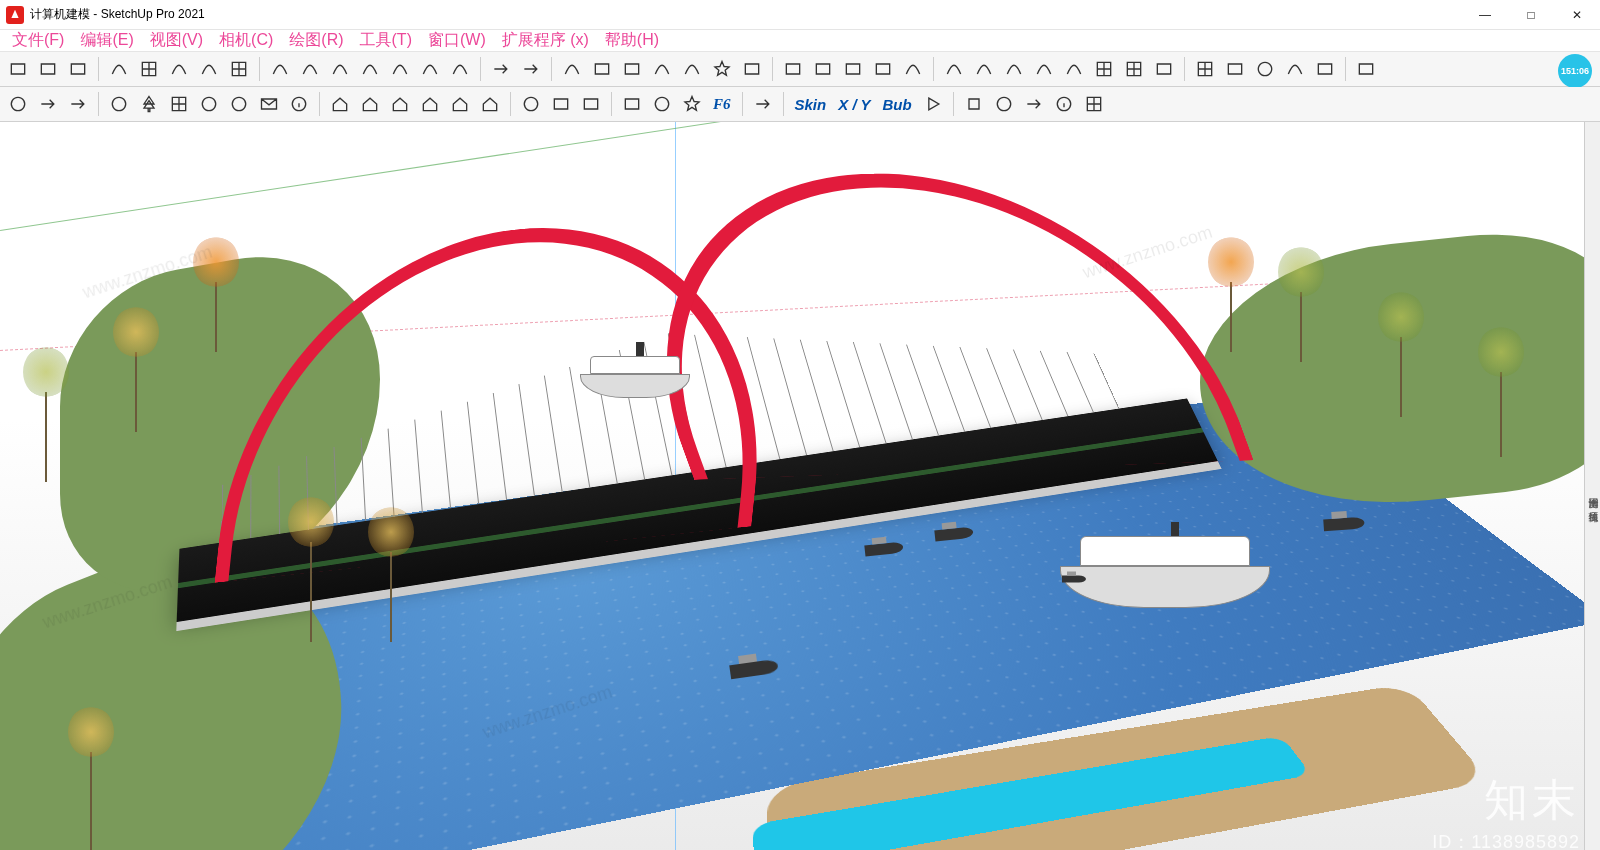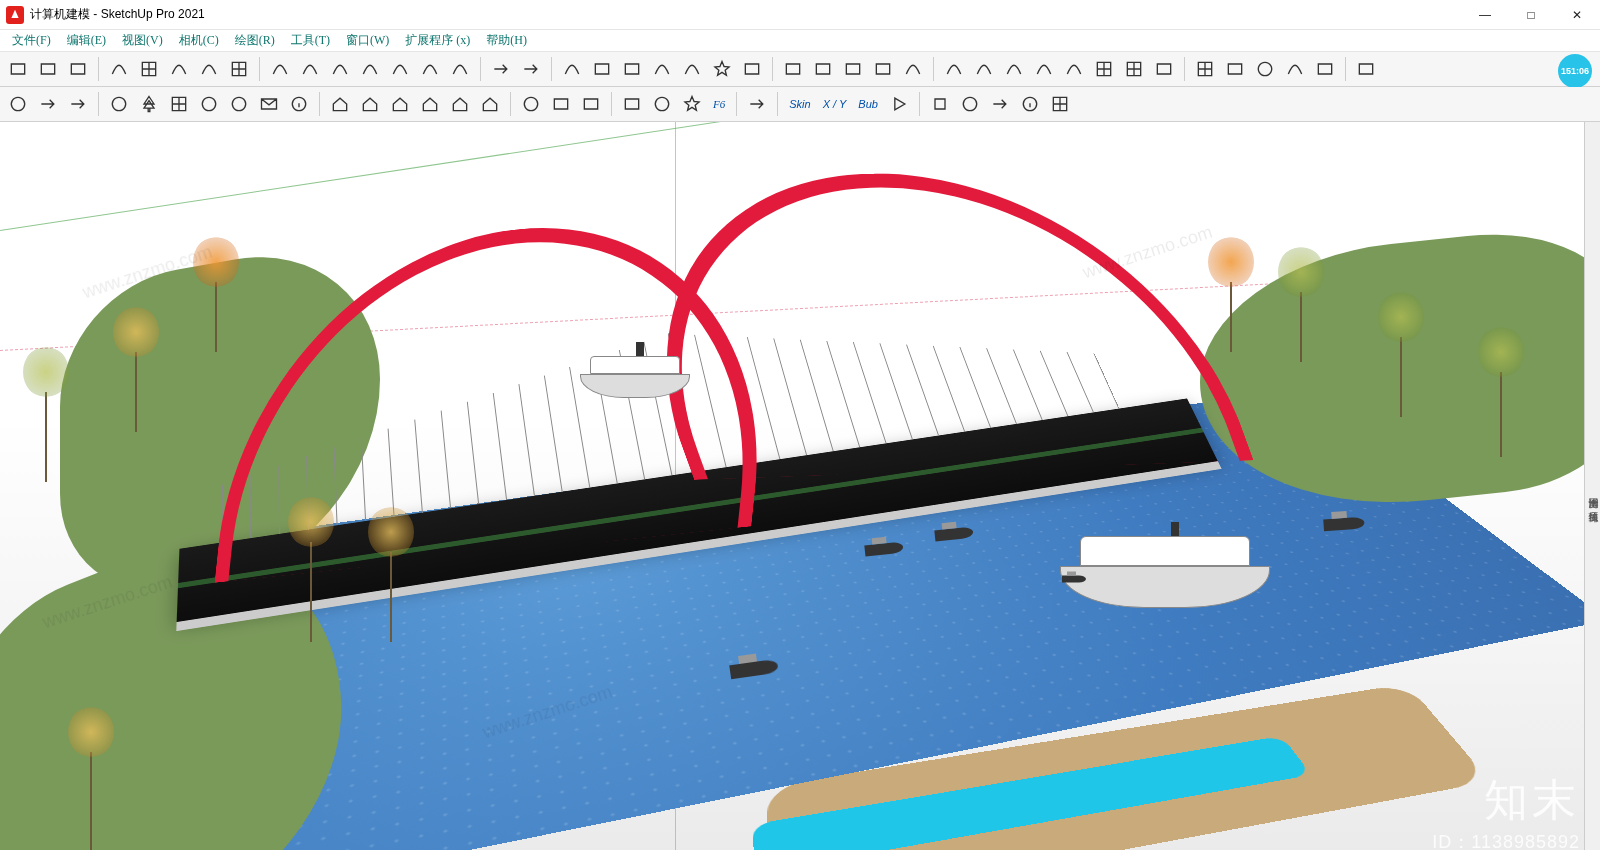--- a/index.html
+++ b/index.html
@@ -6,27 +6,27 @@
 html, body { width: 1600px; height: 850px; overflow: hidden; background: #fff; }
 
 .titlebar { height: 30px; background: #fff; display: flex; align-items: center; padding-left: 6px; border-bottom: 1px solid #e5e5e5; }
 .titlebar .logo { width: 18px; height: 18px; background: #e2211c; border-radius: 3px; margin-right: 6px; position: relative; }
 .titlebar .logo::after { content: ""; position: absolute; inset: 3px; background: #fff; clip-path: polygon(20% 80%, 80% 80%, 50% 10%); }
 .titlebar .title { font-size: 12px; color: #000; }
 .titlebar .winbtns { margin-left: auto; display: flex; }
 .titlebar .winbtns div { width: 46px; height: 30px; display: flex; align-items: center; justify-content: center; font-size: 12px; color: #222; }
 
 .menubar { height: 22px; background: #fff; display: flex; align-items: center; padding: 0 4px; border-bottom: 1px solid #e5e5e5; }
-.menubar .mi { padding: 2px 8px; font-size: 12px; color: #0f766e; font-family: Liberation Serif, serif; }
+.menubar .mi { padding: 2px 8px; font-size: 16px; color: #ec4899; }
 
 .toolbar { background: #f6f6f6; border-bottom: 1px solid #d0d0d0; display: flex; align-items: center; padding: 3px 4px; gap: 2px; flex-wrap: nowrap; position: relative; }
 .toolbar .sep { width: 1px; background: #ccc; height: 24px; margin: 0 4px; }
 .tbtn { width: 28px; height: 28px; display: flex; align-items: center; justify-content: center; border: 1px solid transparent; border-radius: 2px; }
 .tbtn svg { width: 20px; height: 20px; }
-.tbtn.txt { width: auto; padding: 0 4px; font-size: 11px; font-weight: normal; color: #0050aa; font-style: italic; }
+.tbtn.txt { width: auto; padding: 0 4px; font-size: 15px; font-weight: bold; color: #0050aa; font-style: italic; }
 .clock { position: absolute; right: 8px; top: 2px; width: 34px; height: 34px; border-radius: 50%; background: #28c3e8; color: #fff; display: flex; align-items: center; justify-content: center; font-size: 9px; font-weight: bold; }
 
 .viewport { position: relative; width: 100%; height: 742px; background: linear-gradient(#fff 0%, #fff 40%, #eaeaea 100%); overflow: hidden; }
 .axis-v { position: absolute; left: 675px; top: 0; width: 1px; height: 100%; background: #6bbaff; opacity: .7; }
 .axis-g { position: absolute; left: 0; top: 108px; width: 1600px; height: 180px; border-top: 1px solid #5fae5f; transform-origin: 0 0; transform: rotate(-8.6deg); opacity: .7; }
 .axis-r { position: absolute; left: 0; top: 228px; width: 1600px; height: 1px; border-top: 1px dashed #d46; transform-origin: 0 0; transform: rotate(-3deg); opacity: .5; }
 
 .ground { position: absolute; inset: 0; }
 .land { position: absolute; background: #7a9a5a; }
 .land.l1 { left: -40px; top: 430px; width: 380px; height: 380px; transform: skewY(-20deg) rotate(-2deg); border-radius: 30% 60% 40% 50%; }

